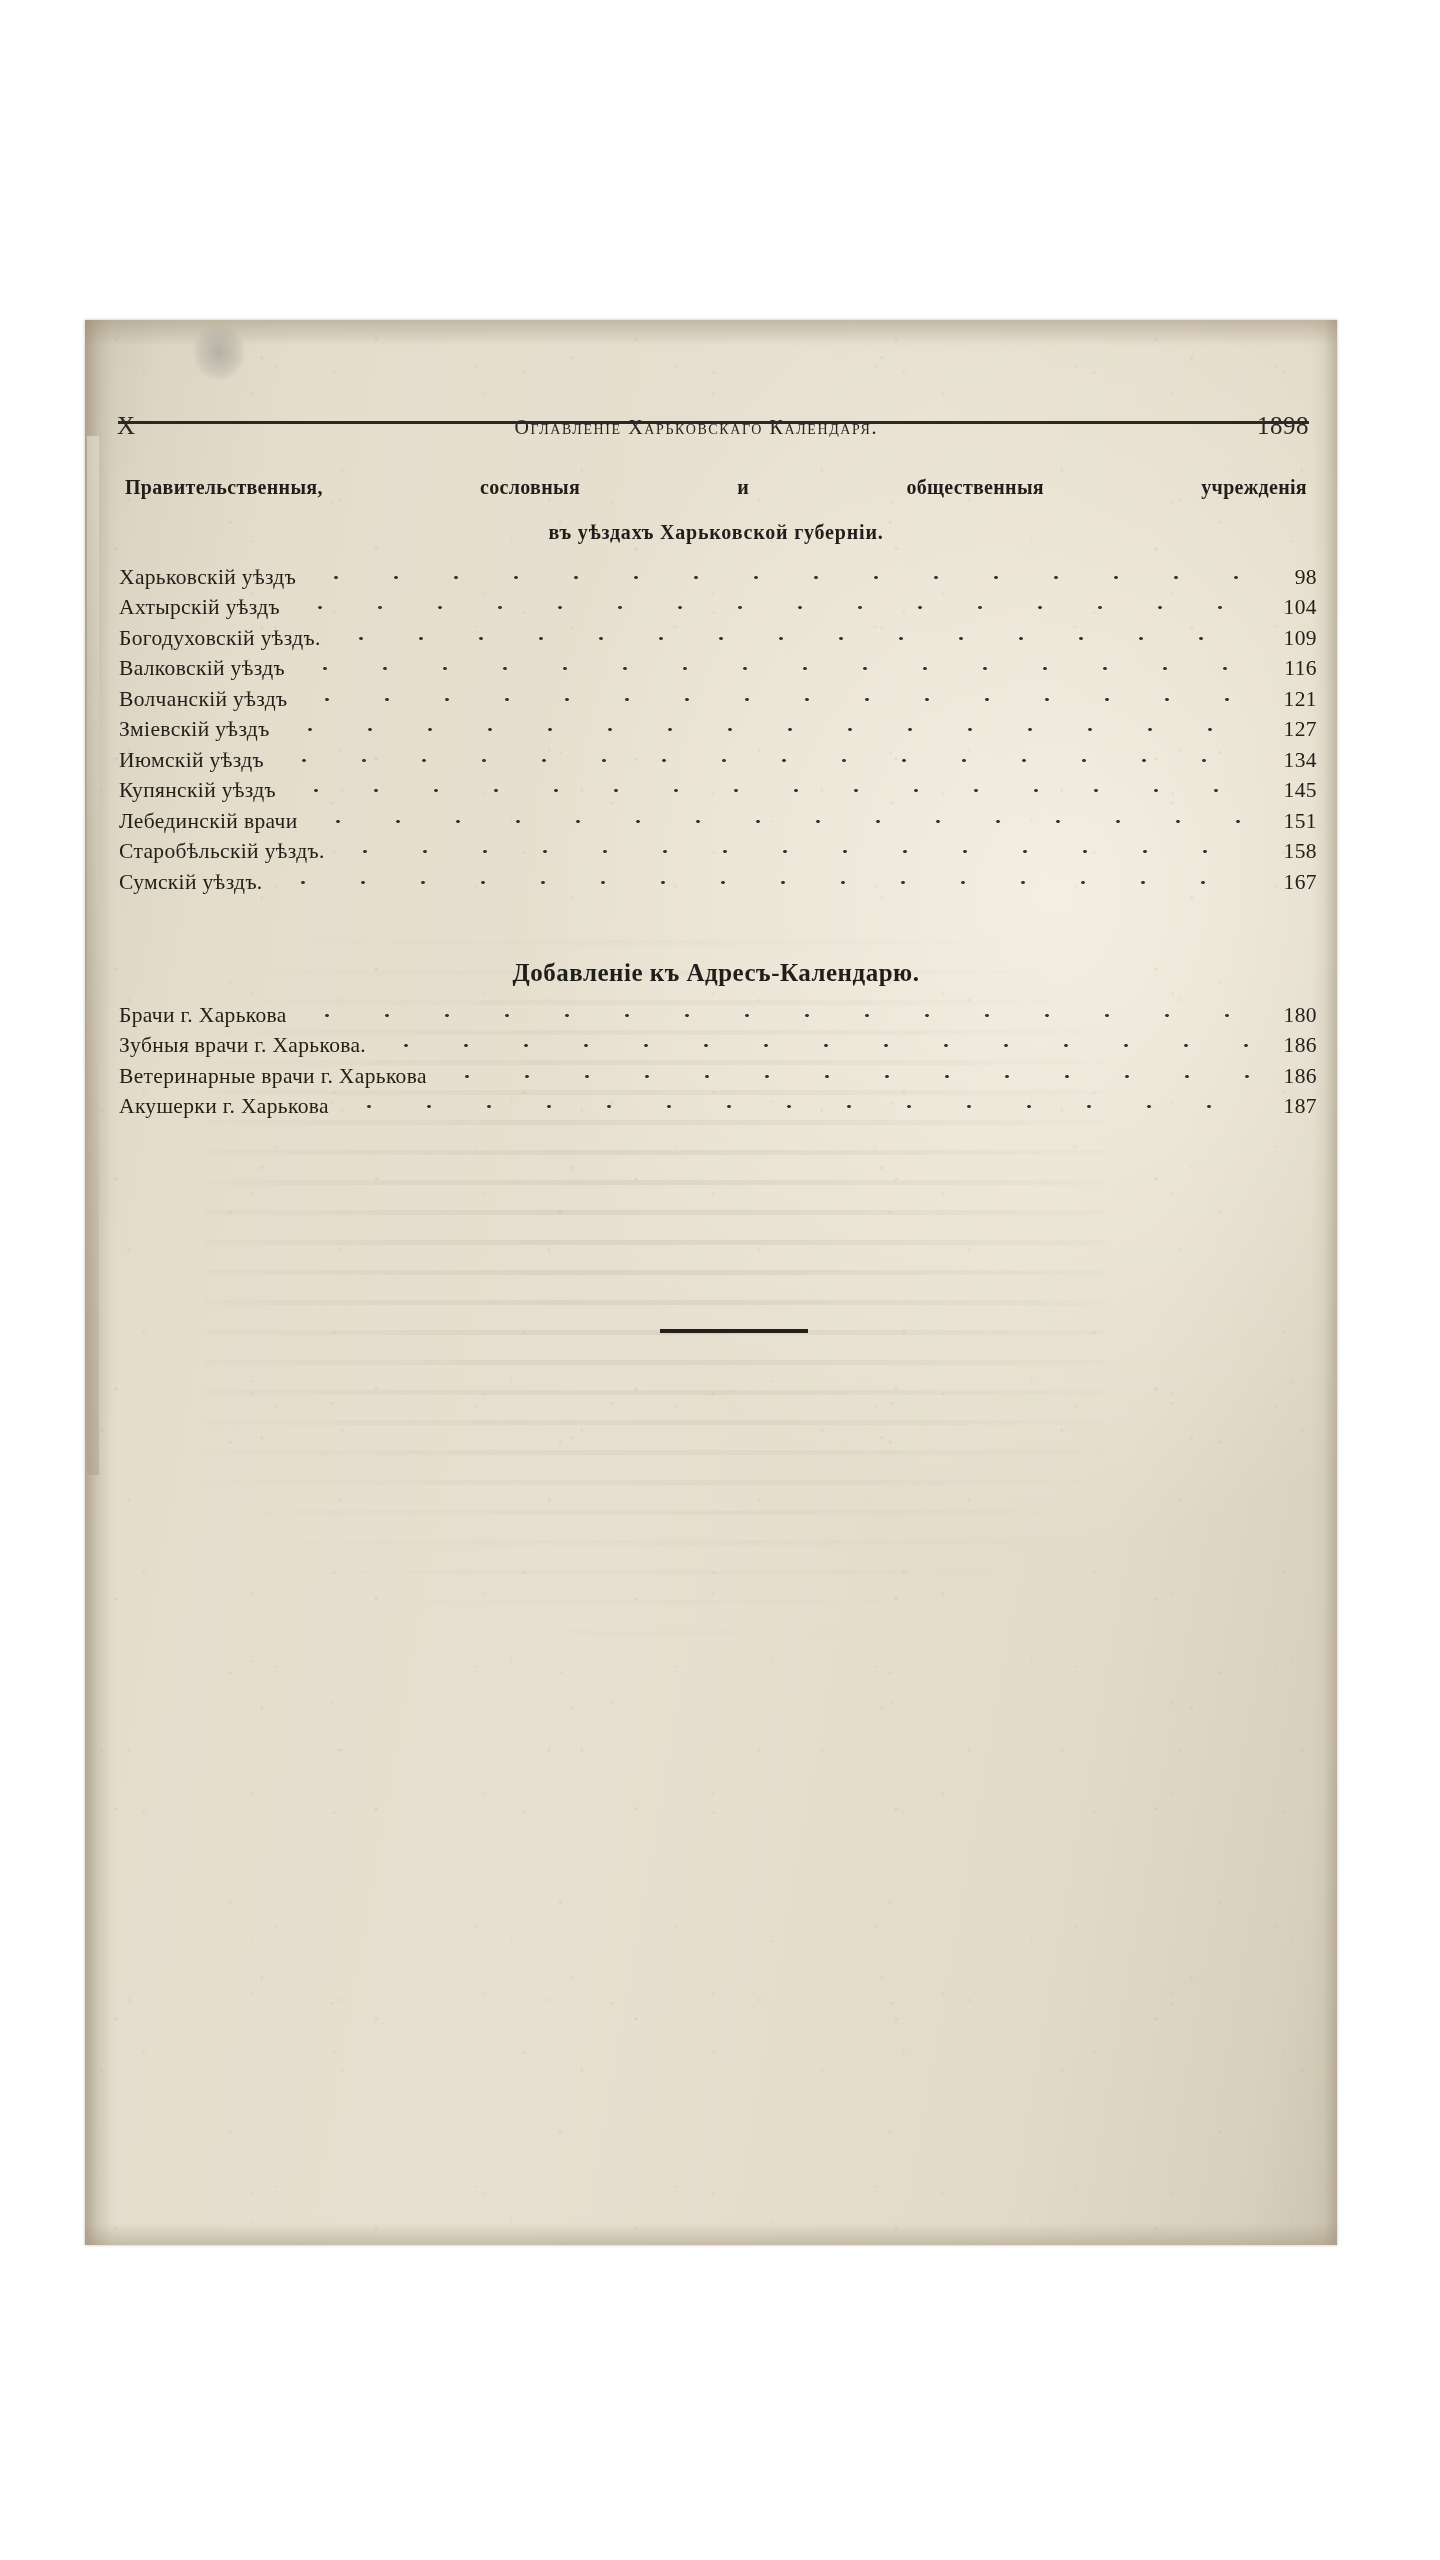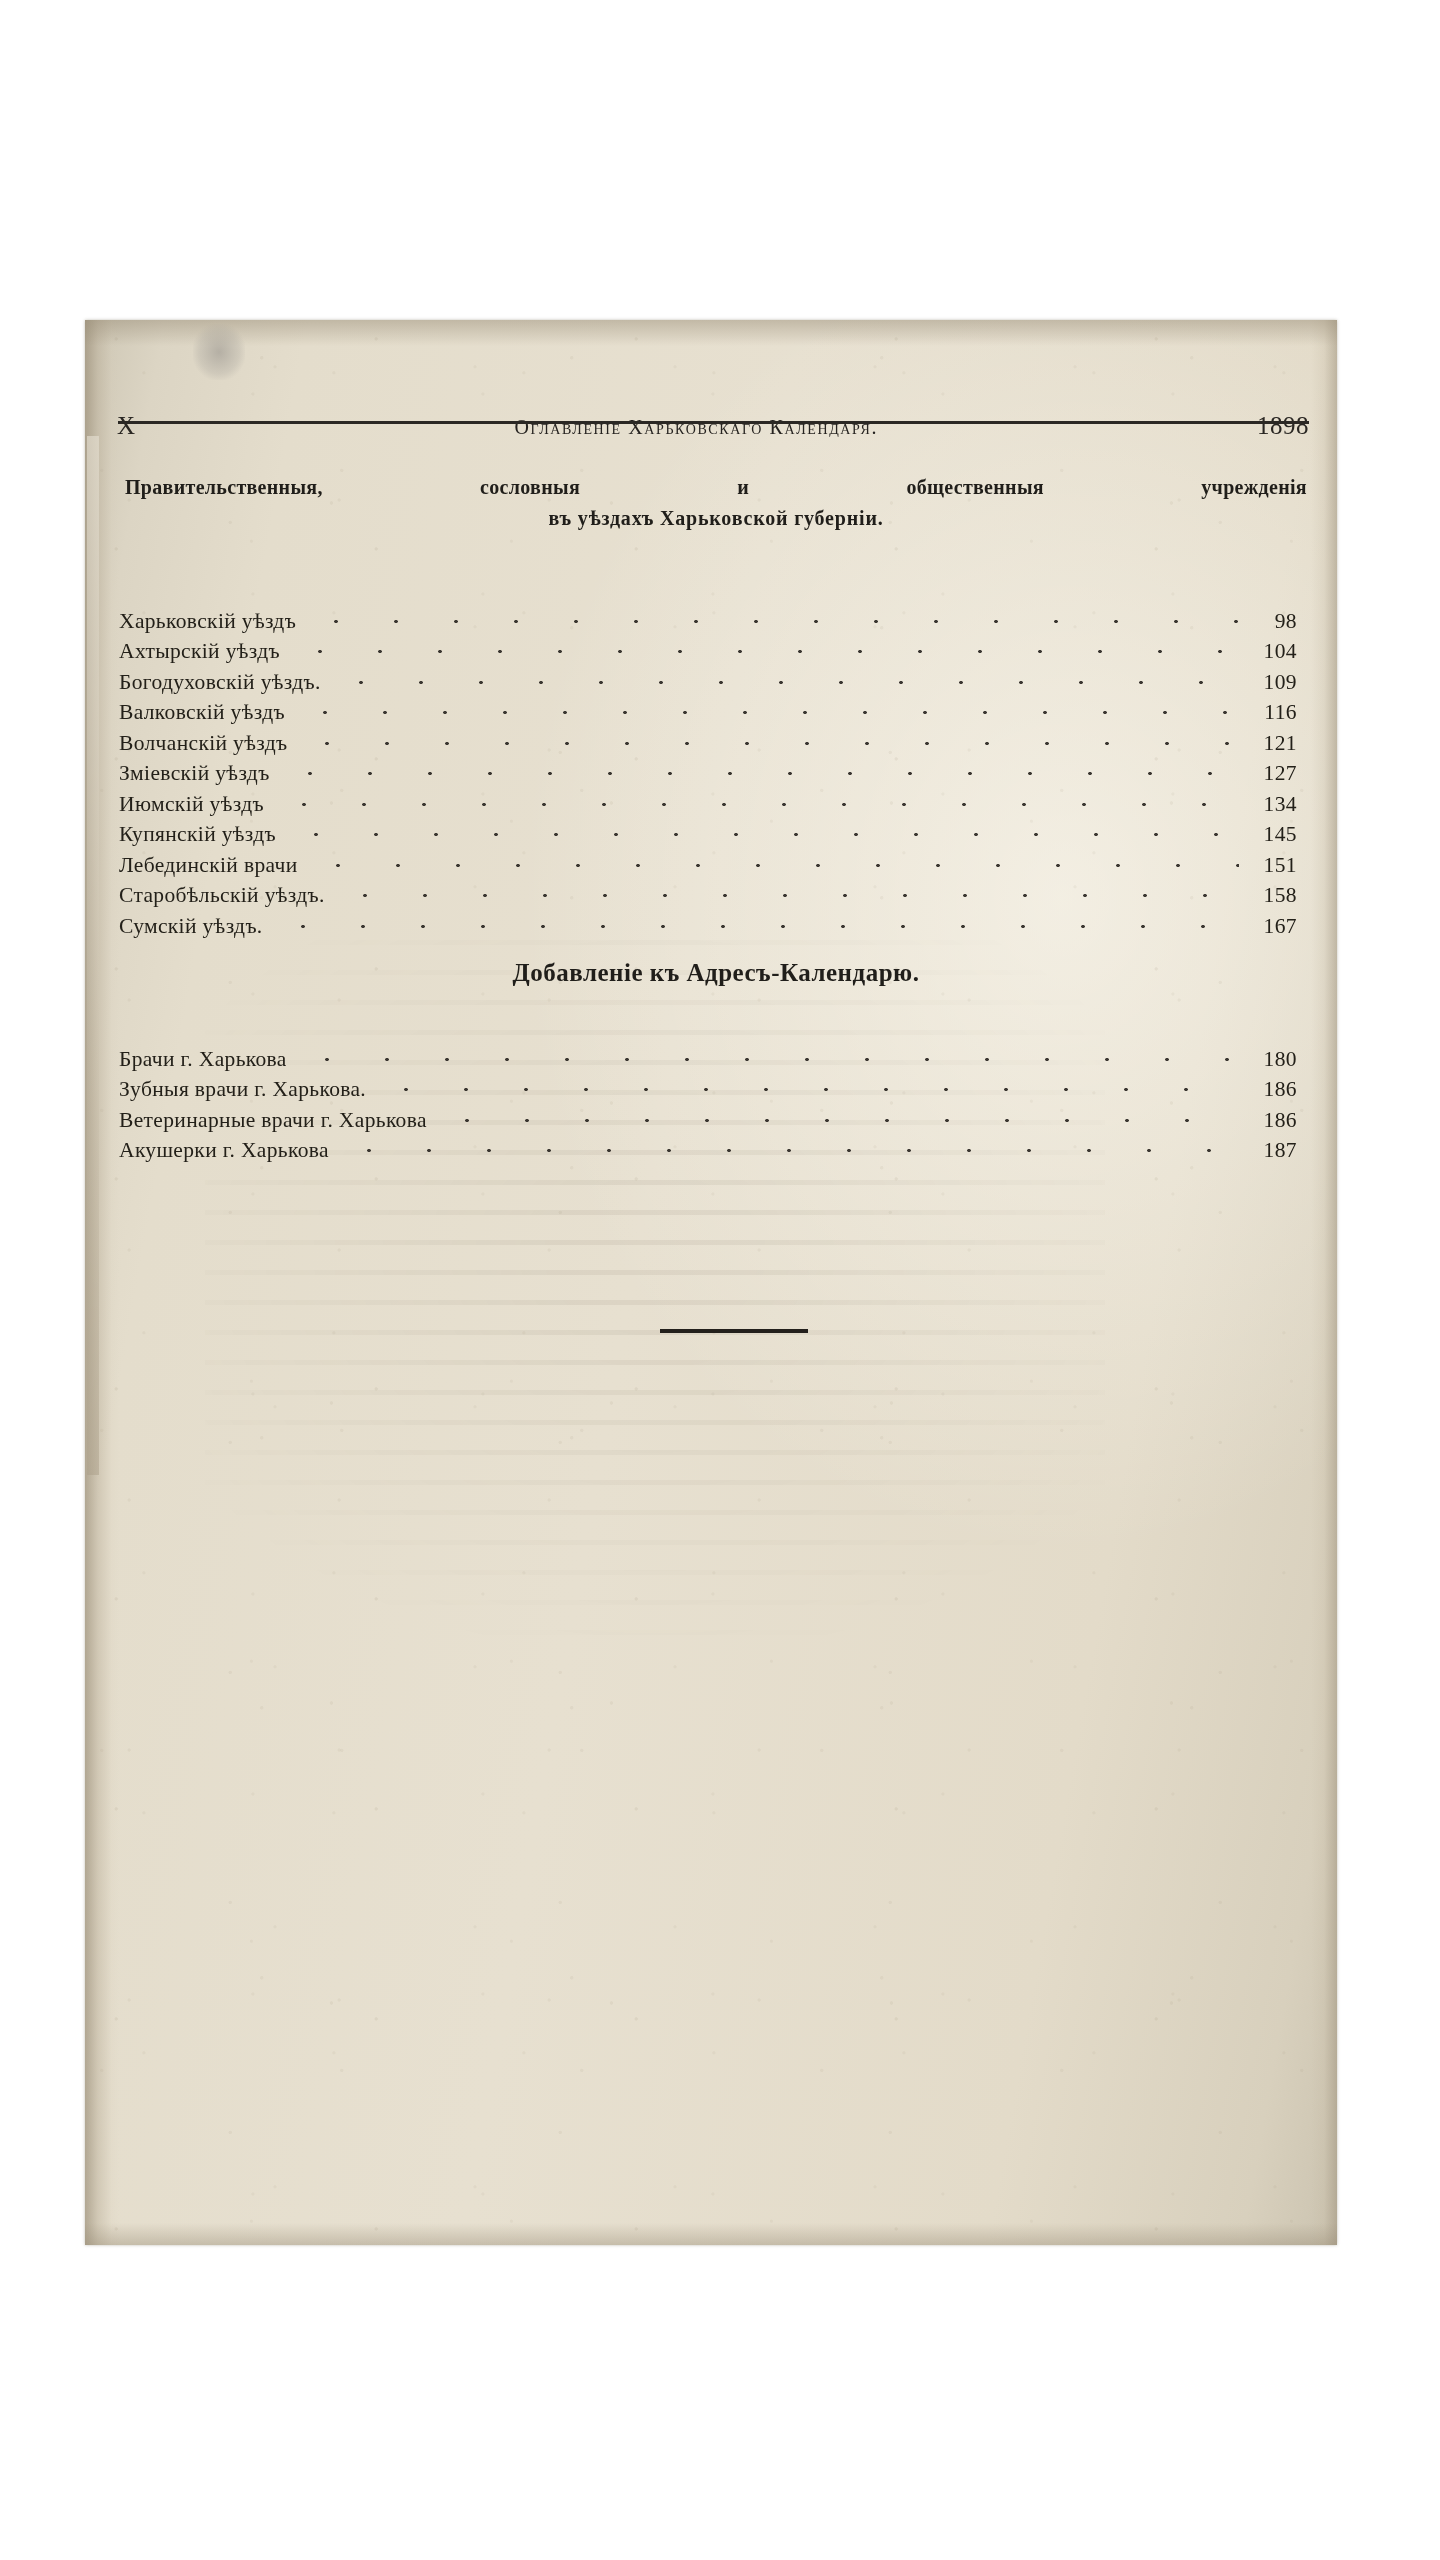--- a/index.html
+++ b/index.html
@@ -163,29 +163,28 @@
     color: #201e1a;
   }
   .section-title .line1 {
     display: block;
     text-align: justify;
     text-align-last: justify;
     padding: 0 2px;
   }
   .section-title .line2 {
     display: block;
-    margin-top: 4px;
+    margin-top: 18px;
     letter-spacing: 0.8px;
   }
 
   .toc {
     position: absolute;
     left: 34px;
-    right: 40px;
-    margin-top: 44px;
+    right: 20px;
   }
   #toc-uezdy { top: 242px; }
   #toc-dobavlenie { top: 680px; }
 
   .toc-row {
     display: flex;
     align-items: baseline;
     height: 30.5px;
     font-size: 21.5px;
     letter-spacing: 0.35px;

